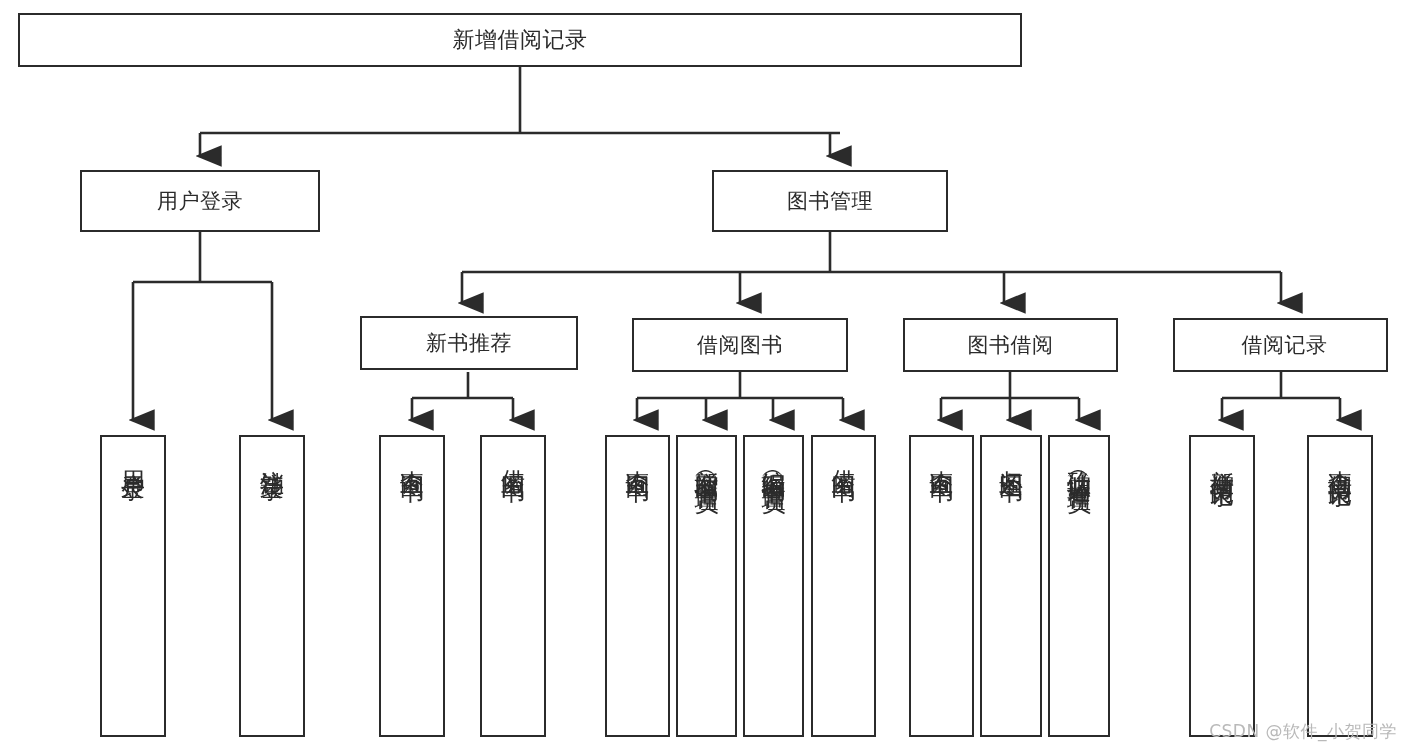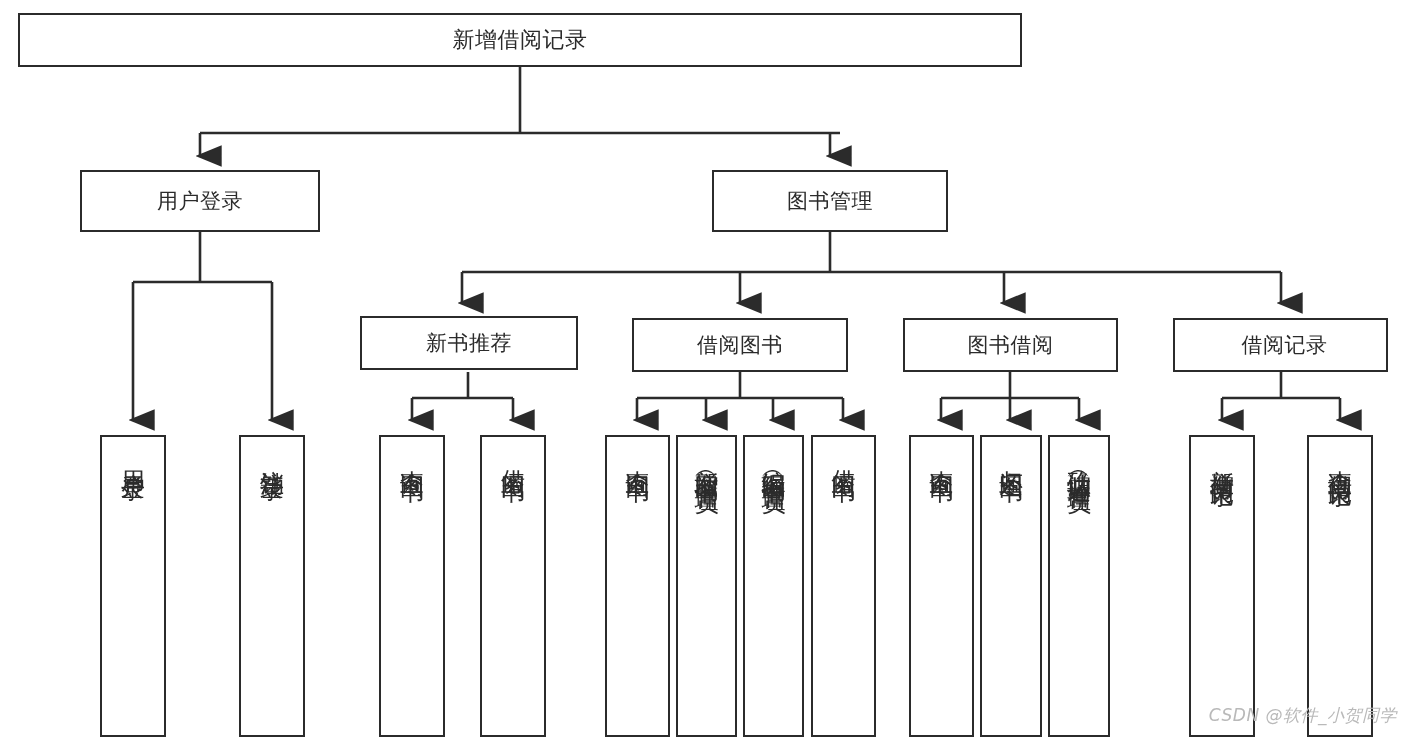--- a/index.html
+++ b/index.html
@@ -49,27 +49,26 @@
     writing-mode:vertical-rl;
     text-orientation:upright;
     font-size:24px;
     line-height:1.0;
     letter-spacing:3px;
     white-space:pre-line;
   }
   #watermark{
     position:absolute;
     right:8px;
-    bottom:20px;
+    bottom:4px;
     font-size:17px;
     color:#b9b9b9;
     letter-spacing:0.5px;
     white-space:nowrap;
     z-index:5;
-    font-style:italic;
   }
 </style>
 </head>
 <body>
 
 <div id="diagram">
 
   <svg class="connectors" viewBox="0 0 1405 747" xmlns="http://www.w3.org/2000/svg">
     <defs>
       <marker id="arrow" viewBox="0 0 12 12" refX="6" refY="10" markerWidth="10" markerHeight="10" orient="auto-start-reverse">

